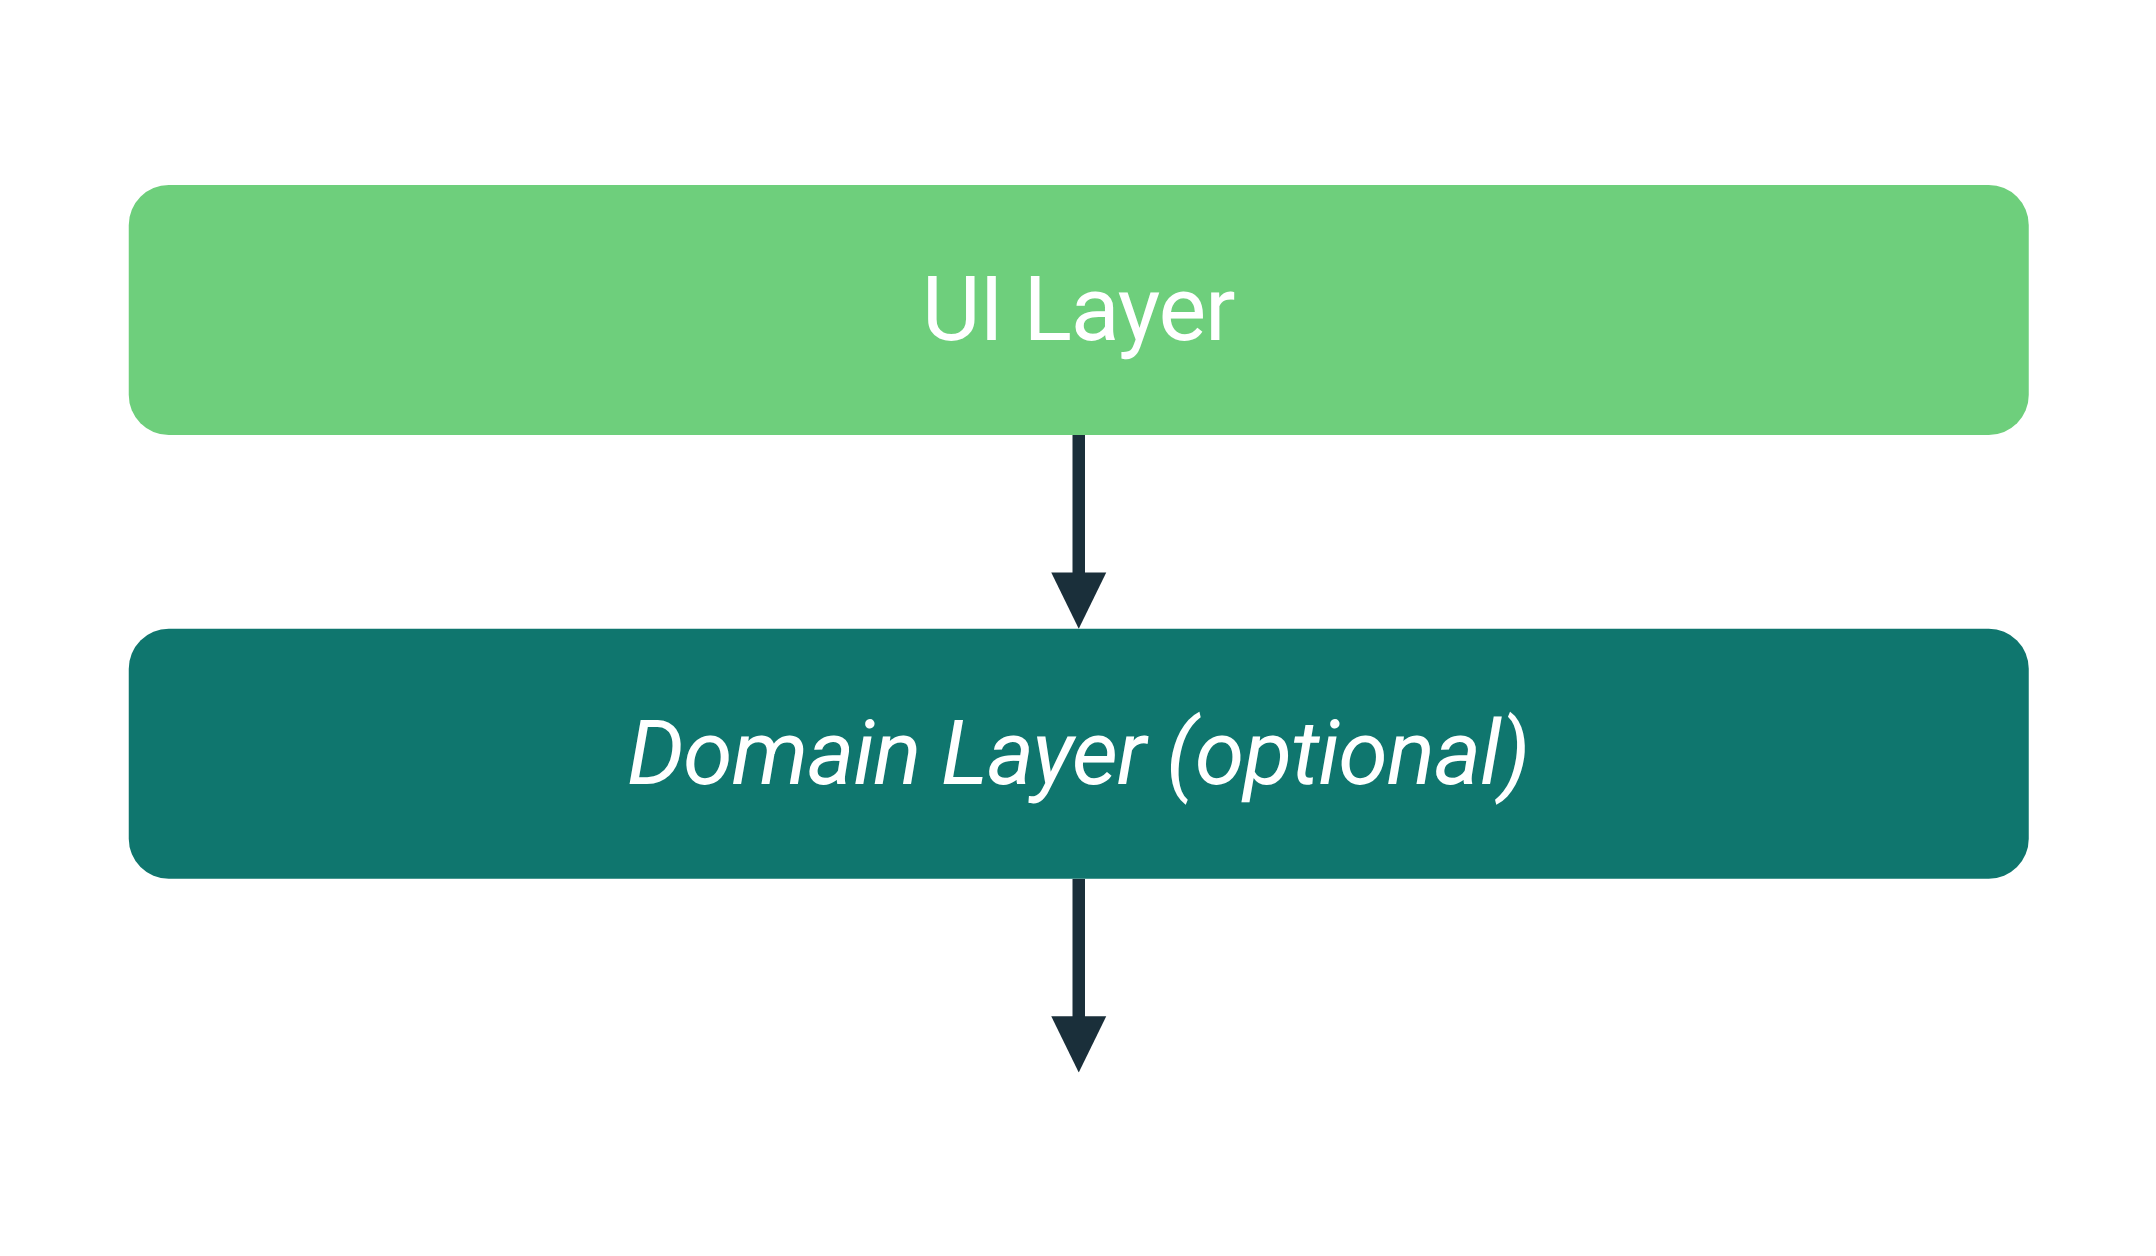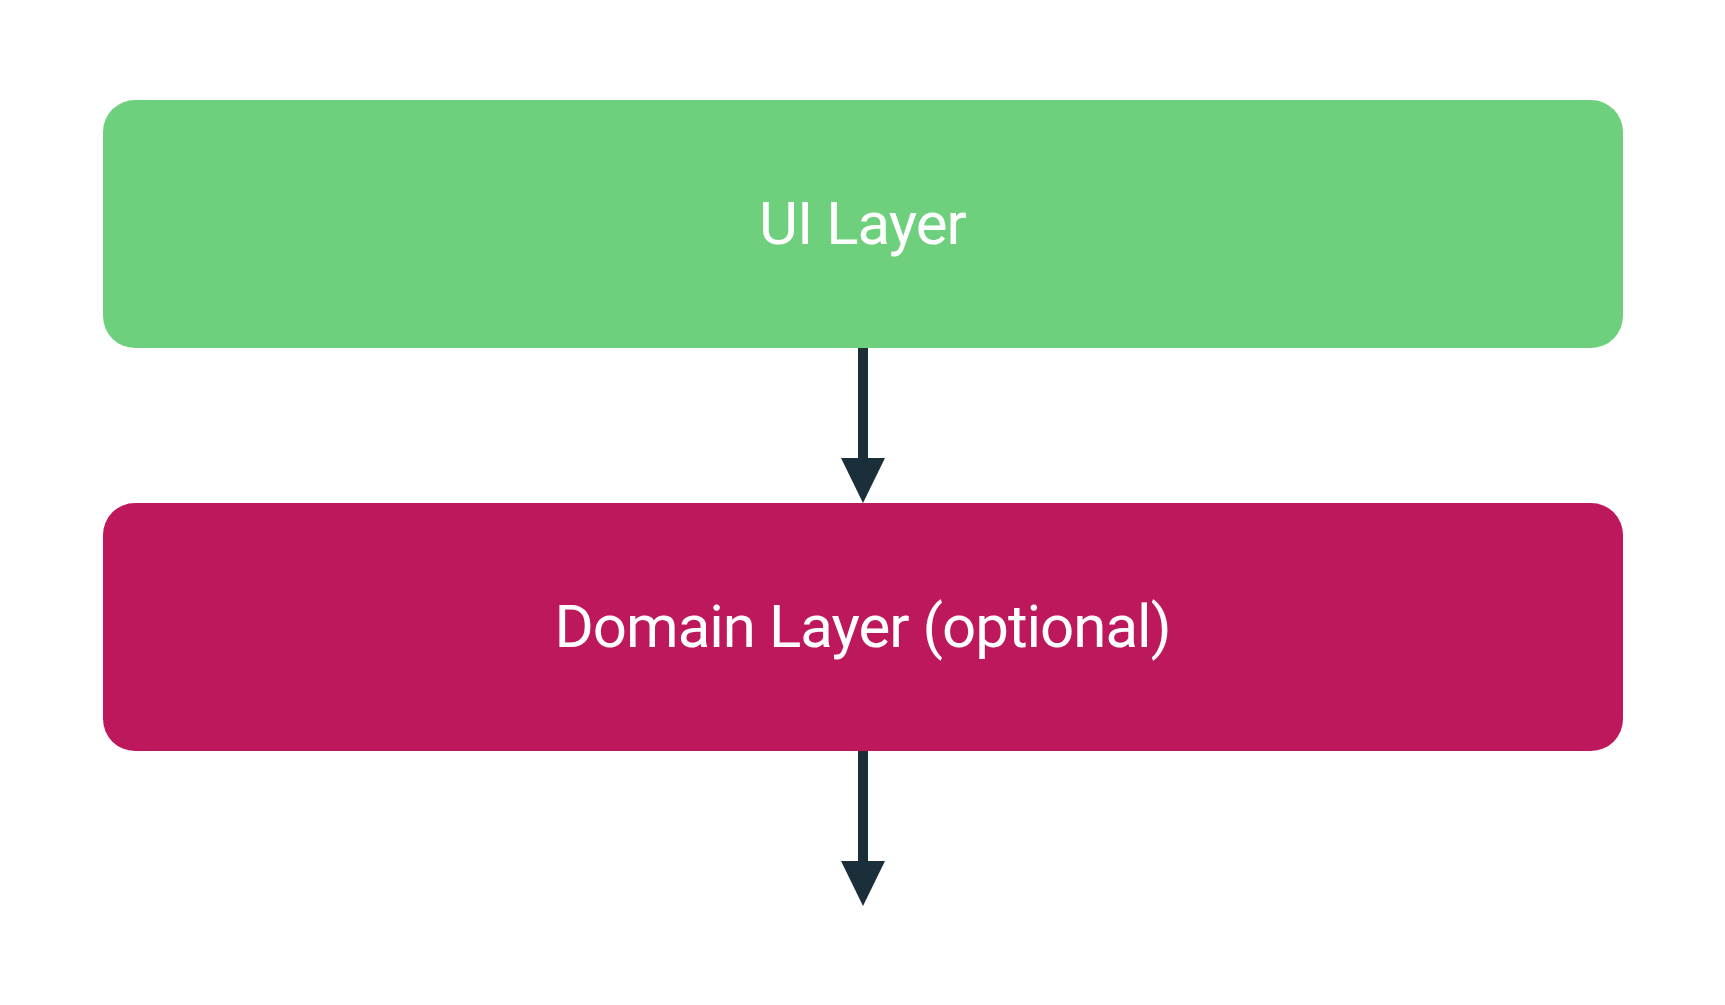--- a/index.html
+++ b/index.html
@@ -17,35 +17,36 @@
       font-family: -apple-system, BlinkMacSystemFont, "Segoe UI", Roboto, "Helvetica Neue", Arial, sans-serif;
     }
     .diagram {
       display: flex;
       flex-direction: column;
       align-items: center;
       width: 1520px;
     }
     .layer-box {
       width: 100%;
-      height: 248px;
+      height: 200px;
       border-radius: 32px;
       display: flex;
       align-items: center;
       justify-content: center;
       color: #ffffff;
-      font-size: 60px;
+      font-size: 72px;
       font-weight: 400;
       letter-spacing: -1px;
     }
     .layer-ui {
       background: #6ecf7c;
     }
     .layer-domain {
-      background: #be185d;
+      background: #0f766e;
+      font-style: italic;
     }
     .layer-data {
       background: #1a2f3a;
     }
     .arrow {
       display: flex;
       flex-direction: column;
       align-items: center;
       height: 155px;
       justify-content: center;

